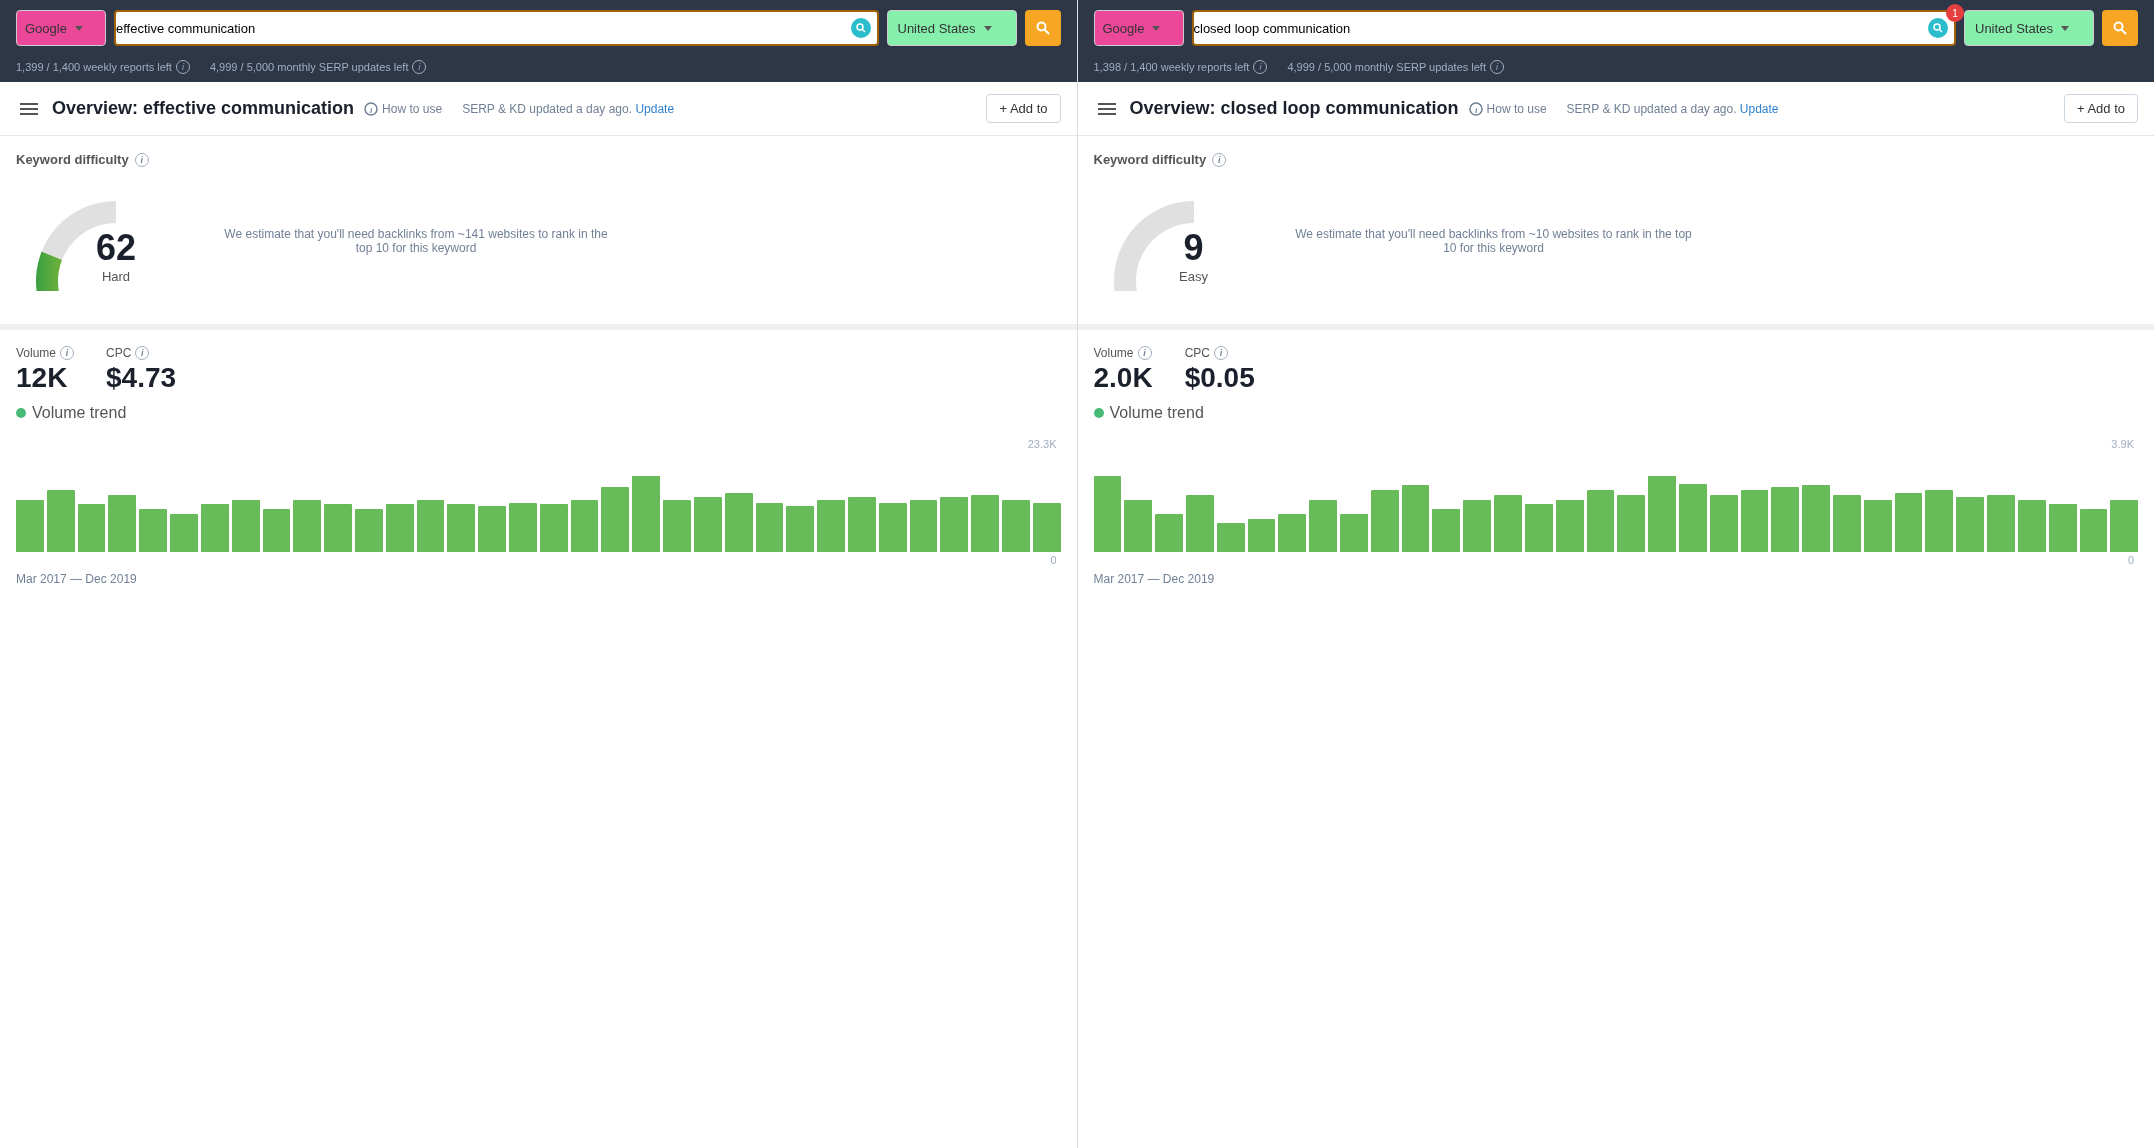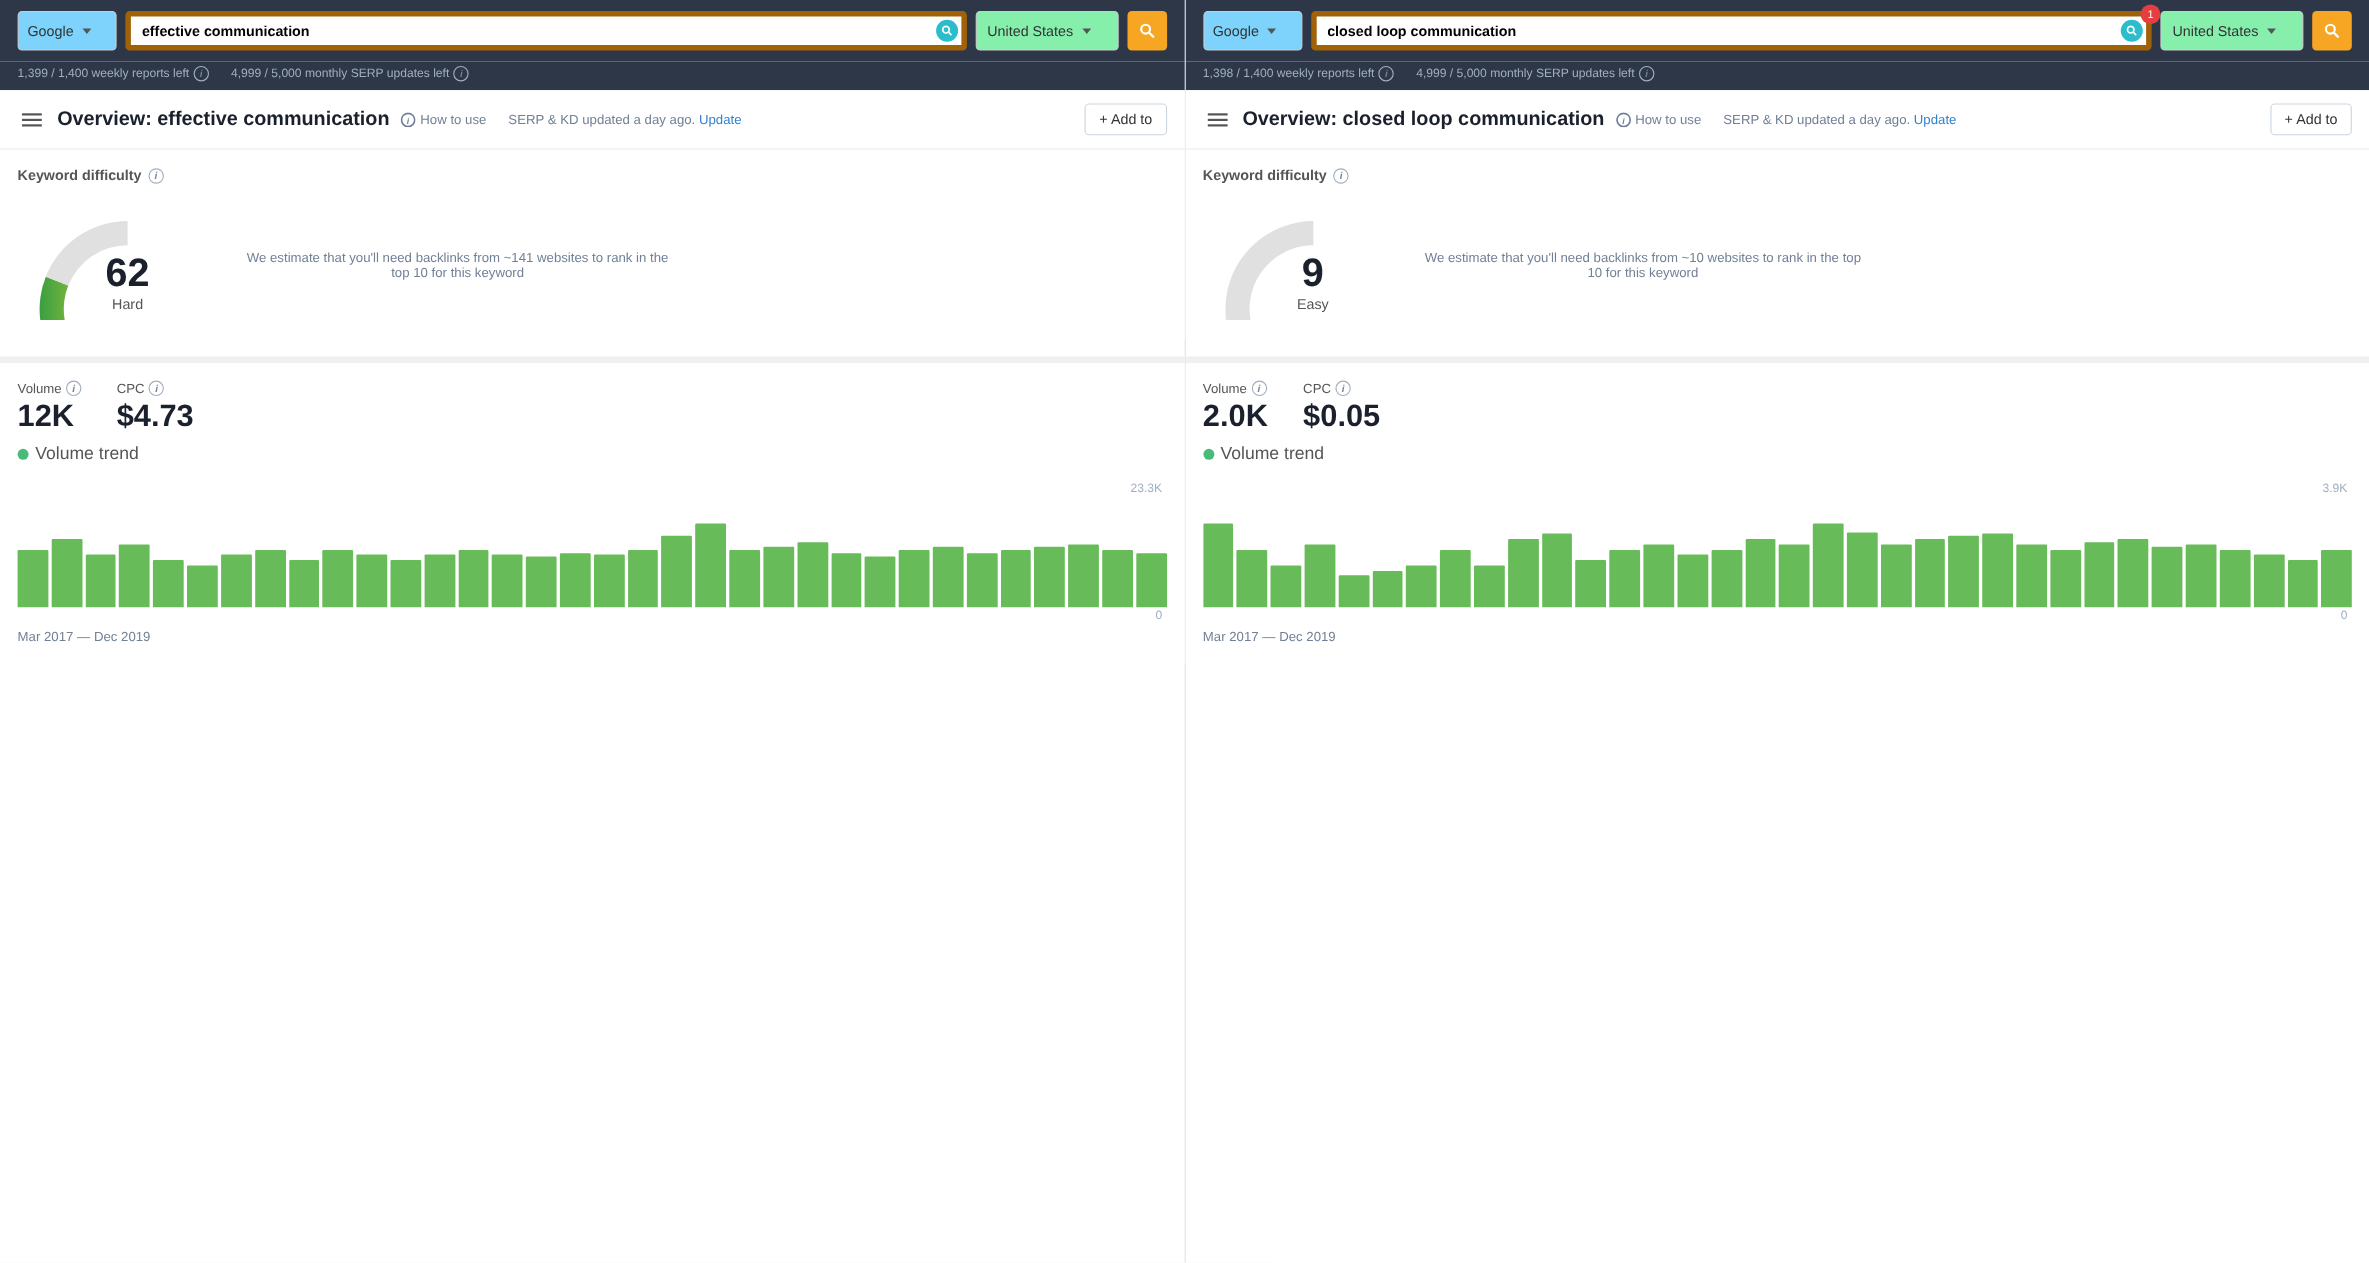--- a/index.html
+++ b/index.html
@@ -24,47 +24,46 @@
     
     .top-bar {
       background: #2d3748;
       padding: 10px 16px;
       display: flex;
       align-items: center;
       gap: 8px;
     }
 
     .engine-select {
-      background: #7dd3fc;
+      background: #ec4899;
       border: 1px solid #ccc;
       border-radius: 4px;
       padding: 6px 8px;
       font-size: 13px;
       height: 36px;
       cursor: pointer;
       display: flex;
       align-items: center;
       gap: 4px;
       min-width: 90px;
     }
 
     .search-input-wrap {
       flex: 1;
       position: relative;
     }
 
     .search-input {
       width: 100%;
       height: 36px;
-      border: 5px solid #a16207;
+      border: 2px solid #a16207;
       border-radius: 4px;
-      padding: 6px 36px 6px 10px;
+      padding: 6px 36px 6px 0;
       font-size: 13px;
       outline: none;
-      font-weight: bold;
     }
 
     .search-icon-teal {
       position: absolute;
       right: 8px;
       top: 50%;
       transform: translateY(-50%);
       width: 20px;
       height: 20px;
       background: #2bbdcb;

